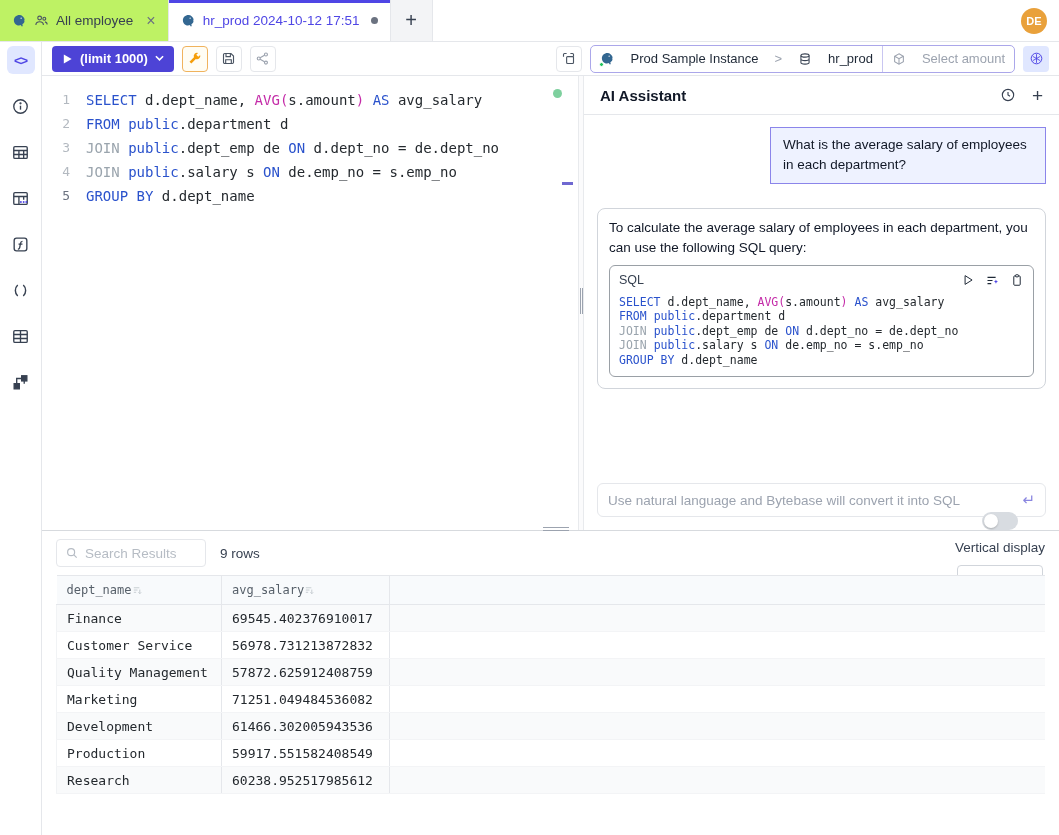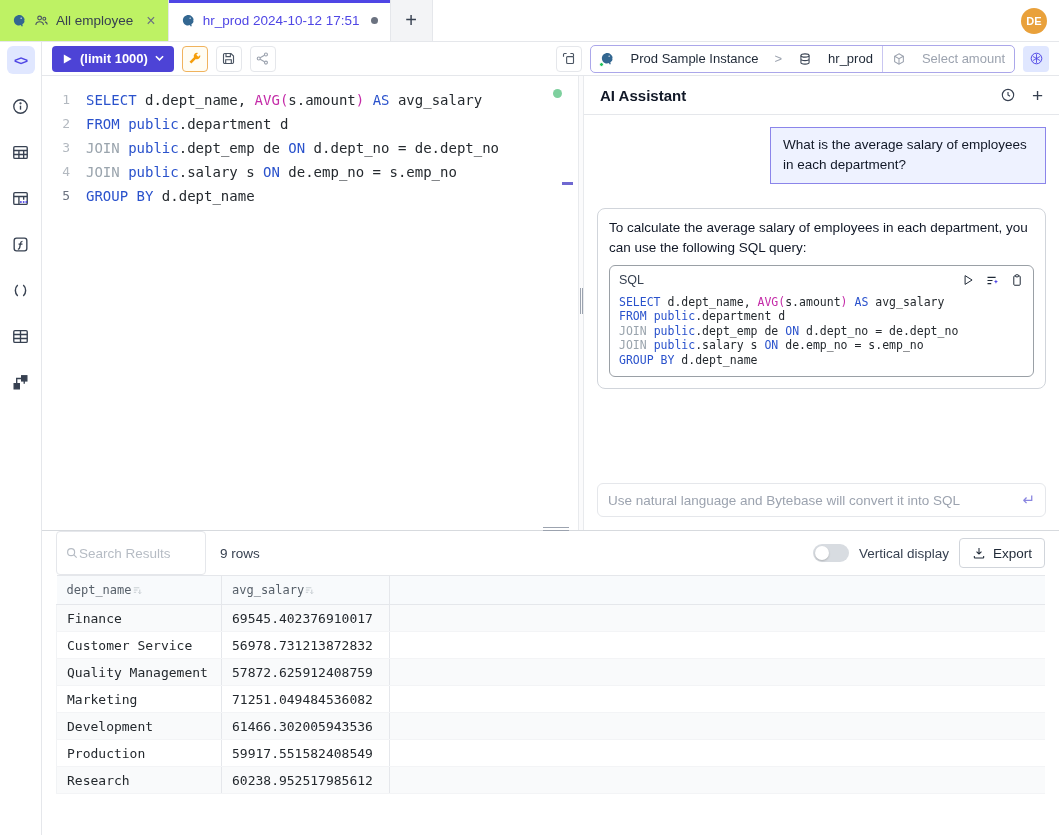--- a/index.html
+++ b/index.html
@@ -98,26 +98,26 @@
   .code-block-body .code-text { font-size:11.5px; }
   .ai-input-row { margin:10px 13px 13px; height:34px; border:1px solid #e5e7eb; border-radius:6px;
     display:flex; align-items:center; padding:0 10px; gap:8px; }
   .ai-input { flex:1; border:none; outline:none; font-size:13.5px; font-family:inherit; color:#111827; }
   .ai-input::placeholder { color:#9ca3af; }
   .return-key { color:#8a86e0; font-size:15px; cursor:pointer; }
 
   
   .results { flex:1; border-top:1px solid #d7dade; display:flex; flex-direction:column; }
   .results-toolbar { height:44px; display:flex; align-items:center; padding:0 14px; gap:14px; flex:none; }
-  .search-box { width:150px; height:44px; border:1px solid #e5e7eb; border-radius:4px;
-    display:flex; align-items:center; padding:0 8px; gap:0; color:#b6bcc4; }
+  .search-box { width:150px; height:28px; border:1px solid #e5e7eb; border-radius:4px;
+    display:flex; align-items:center; padding:0 8px; gap:6px; color:#b6bcc4; }
   .search-box input { border:none; outline:none; width:100%; font-size:13.5px; font-family:inherit; }
   .search-box input::placeholder { color:#b6bcc4; }
   .row-count { font-size:13.5px; color:#374151; }
-  .results-toolbar .right { margin-left:auto; display:flex; align-items:center; gap:10px; }
+  .results-toolbar .right { margin-left:auto; display:flex; align-items:center; gap:10px;flex-direction:column; }
   .toggle { width:36px; height:18px; border-radius:9px; background:#d8dce1; position:relative; cursor:pointer; }
   .toggle .knob { position:absolute; top:2px; left:2px; width:14px; height:14px; border-radius:50%;
     background:#fff; box-shadow:0 1px 2px rgba(0,0,0,.2); }
   .toggle-label { font-size:13.5px; color:#374151; }
   .export-btn { height:30px; border:1px solid #d1d5db; border-radius:4px; background:#fff;
     display:flex; align-items:center; gap:7px; padding:0 12px; font-size:13.5px; color:#1f2937;
     font-family:inherit; cursor:pointer; }
   .table-wrap { padding:0 14px; flex:1; overflow:hidden; }
   table { width:100%; border-collapse:collapse; font-family:"DejaVu Sans Mono", monospace; }
   thead th { background:#f8fafc; text-align:left; font-weight:normal; font-size:12px; color:#57606a;

